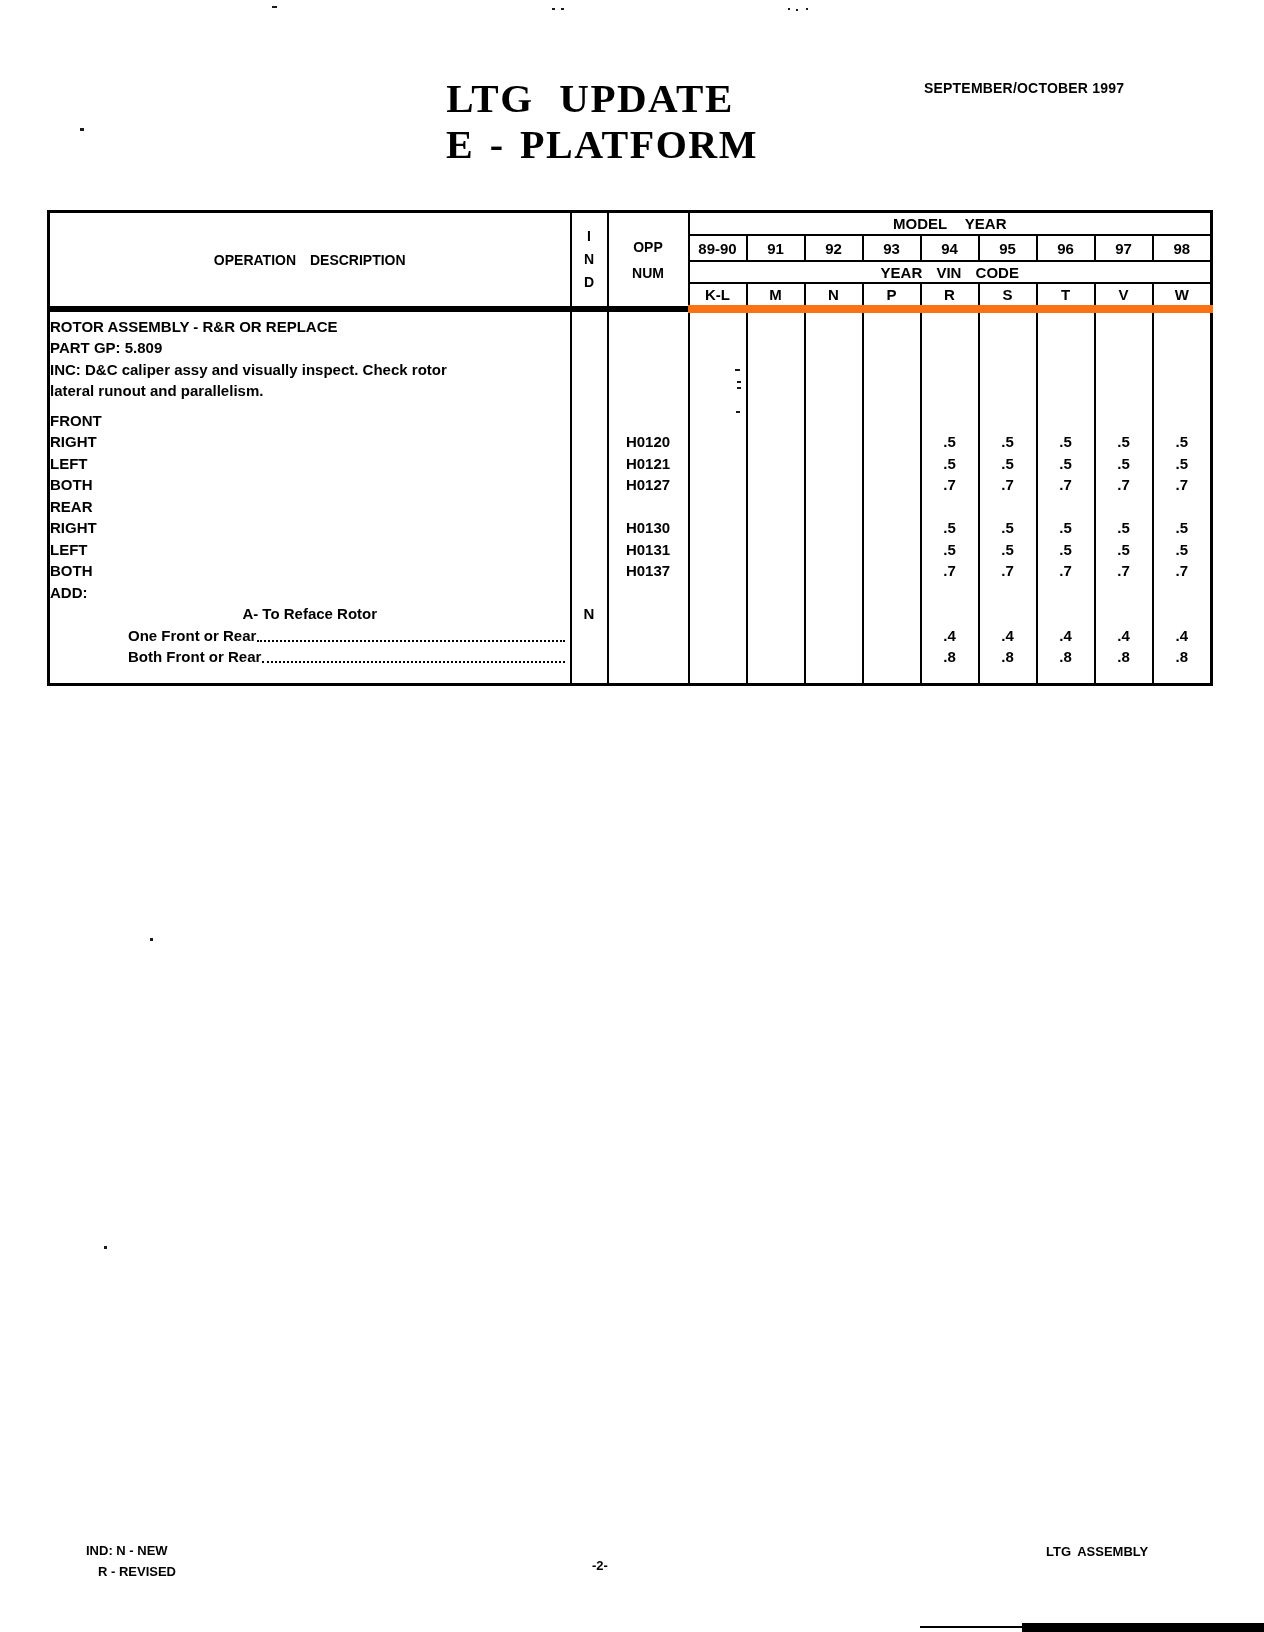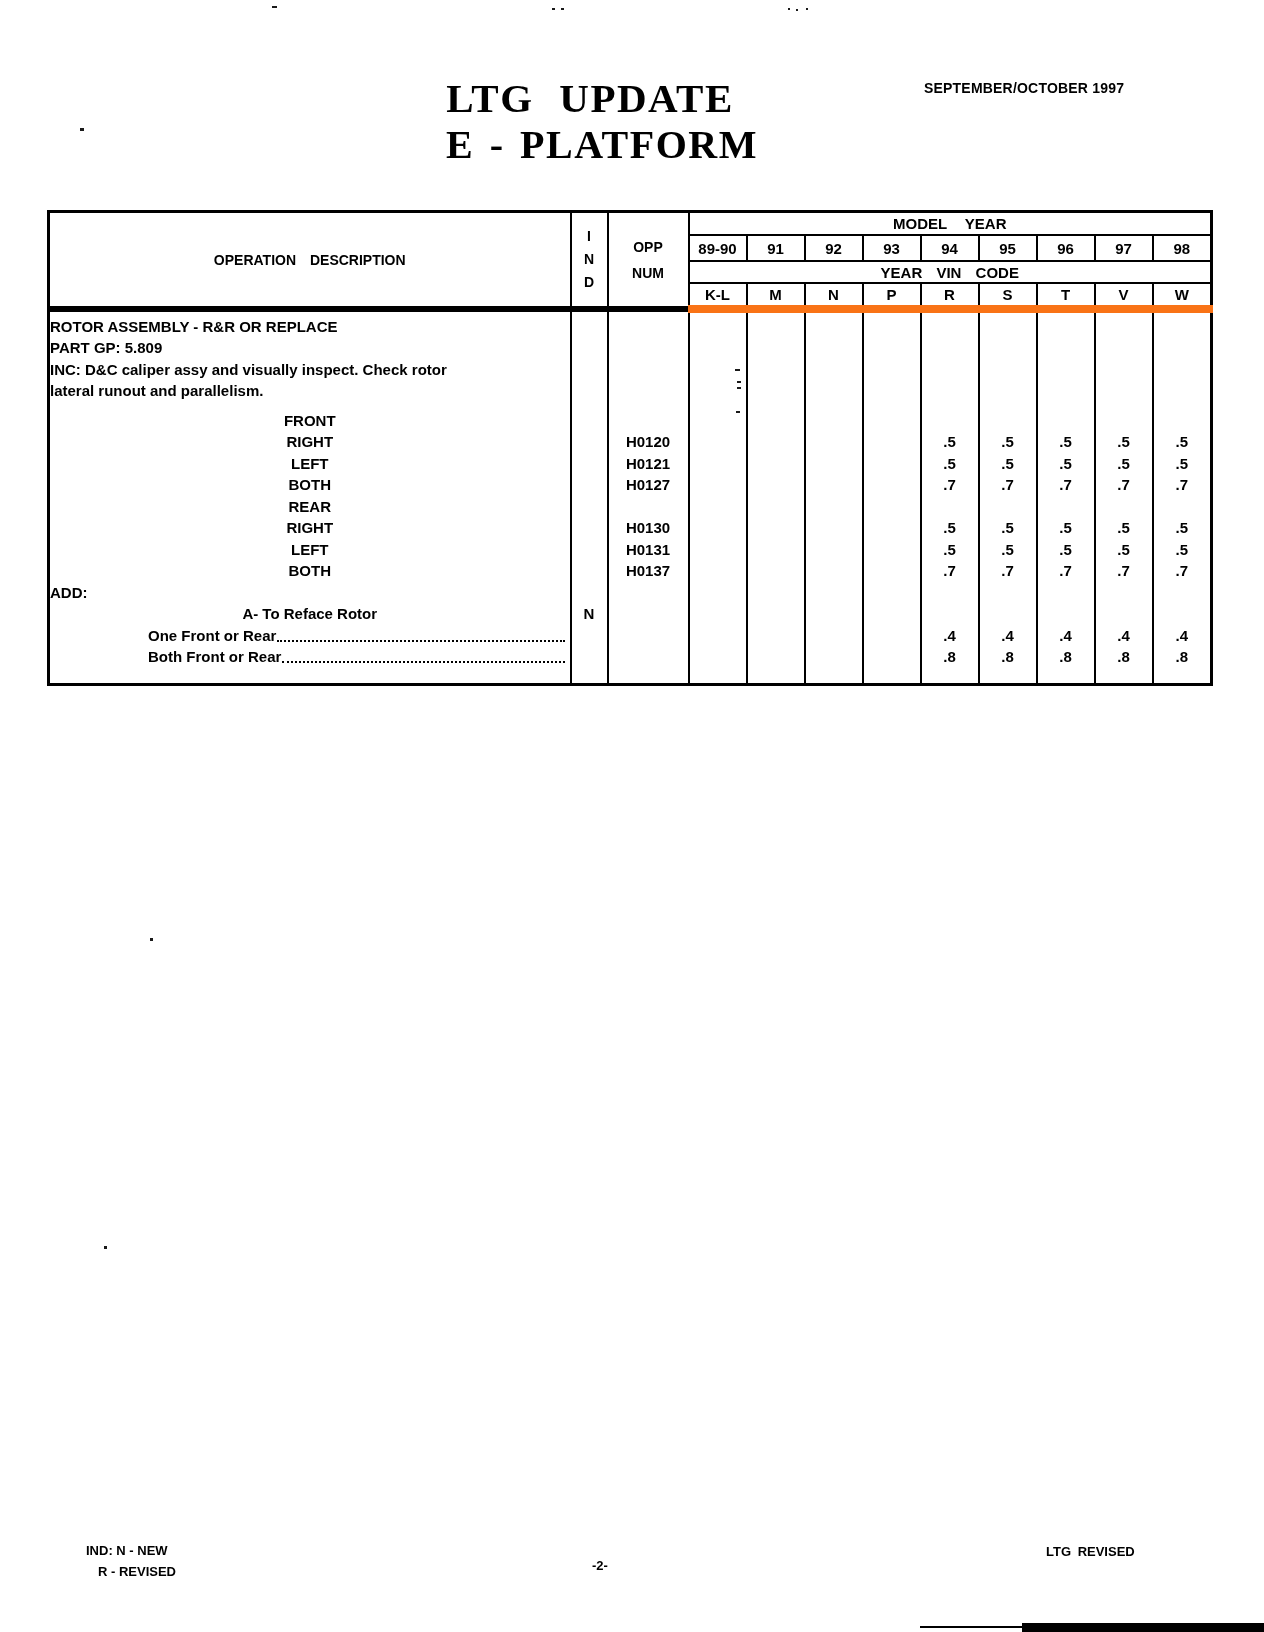--- a/index.html
+++ b/index.html
@@ -49,23 +49,23 @@
     font-size:15px; vertical-align:middle; line-height:20px;
   }
   tbody tr { height:21.5px; }
   .c-desc  { text-align:left; }
   .c-ind, .c-opp, .c-val { text-align:center; }
 
   .d-main { padding-left:3px;margin-left:16px; }
   .d-ind1 { padding-left:26px; }
   .d-ind2 { padding-left:33px; }
   .d-ind3 { padding-left:40px;text-align:center; }
-  .d-right { text-align:center; padding-right:4px; }
+  .d-right { text-align:left; padding-right:4px; }
   .d-leader { }
-  .d-leader .cellflex { display:flex; align-items:flex-end; padding-left:98px; width:100%; box-sizing:border-box; }
+  .d-leader .cellflex { display:flex; align-items:flex-end; padding-left:78px; width:100%; box-sizing:border-box; }
   .d-leader .lbl { white-space:nowrap; flex:0 0 auto; }
   .leader { flex:1 1 auto; border-bottom:2px dotted #000; margin:0 5px 4px 1px; height:0; }
 
   
   .f-legend1 { position:absolute; left:86px;  top:1543px; font-size:13px; font-weight:bold; white-space:nowrap; }
   .f-legend2 { position:absolute; left:98px; top:1564px; font-size:13px; font-weight:bold; white-space:nowrap; }
   .f-page    { position:absolute; left:592px; top:1558px; font-size:13px; font-weight:bold; }
   .f-bull    { position:absolute; left:1046px; top:1544px; font-size:13px; font-weight:bold; word-spacing:3px; white-space:nowrap; }
 
   
@@ -407,21 +407,21 @@
         <td class="c-val"></td>
         <td class="c-val"></td>
         <td class="c-val"></td>
       </tr>
     </tbody>
 </table>
 
 <div class="f-legend1">IND: N - NEW</div>
 <div class="f-legend2">R - REVISED</div>
 <div class="f-page">-2-</div>
-<div class="f-bull">LTG REVISED</div>
+<div class="f-bull">LTG ASSEMBLY</div>
 
 <div class="speck" style="left:272px; top:6px;  width:5px; height:2px;"></div>
 <div class="speck" style="left:552px; top:8px;  width:3px; height:2px;"></div>
 <div class="speck" style="left:561px; top:8px;  width:3px; height:2px;"></div>
 <div class="speck" style="left:788px; top:8px;  width:2px; height:2px;"></div>
 <div class="speck" style="left:796px; top:9px;  width:2px; height:2px;"></div>
 <div class="speck" style="left:806px; top:8px;  width:2px; height:2px;"></div>
 <div class="speck" style="left:80px;  top:128px; width:4px; height:3px;"></div>
 <div class="speck" style="left:735px; top:369px; width:5px; height:2px;"></div>
 <div class="speck" style="left:737px; top:381px; width:4px; height:2px;"></div>

